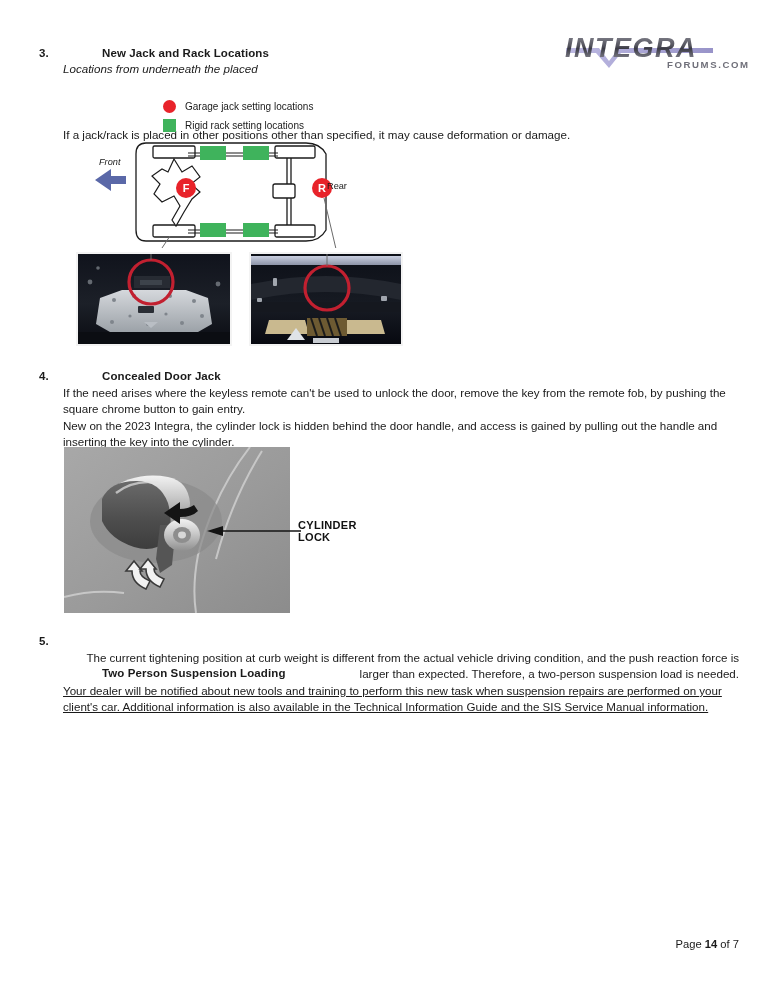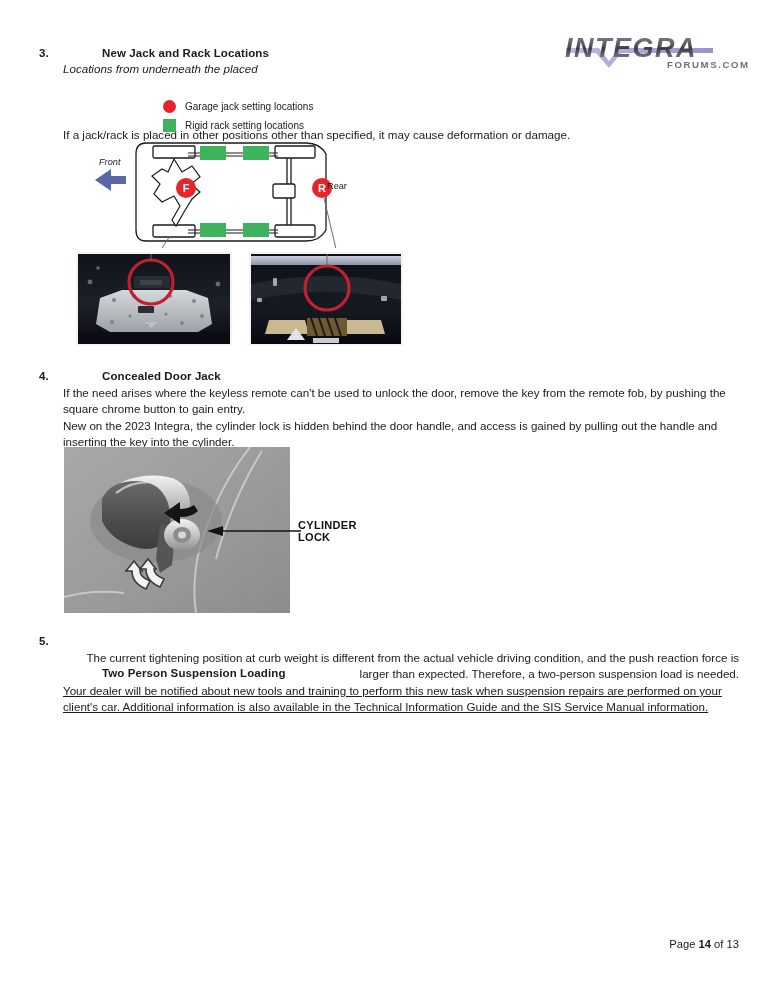--- a/index.html
+++ b/index.html
@@ -416,13 +416,13 @@
 <div class="cyl-label">
   <div>CYLINDER</div>
   <div>LOCK</div>
 </div>
 
 <div class="sec-num" style="left:39px; top:634px;">5.</div>
 <div class="sec-title" style="left:62px; top:634px;margin-top:32px;">Two Person Suspension Loading</div>
 <div class="body-text" style="left:63px; top:650px; width:676px;text-align:right;">The current tightening position at curb weight is different from the actual vehicle driving condition, and the push reaction force is larger than expected. Therefore, a two-person suspension load is needed.</div>
 <div class="body-text" style="left:63px; top:683px; width:676px;text-decoration:underline;">Your dealer will be notified about new tools and training to perform this new task when suspension repairs are performed on your client's car. Additional information is also available in the Technical Information Guide and the SIS Service Manual information.</div>
 
-<div class="footer"><span>Page </span><b>14</b><span> of 13</span></div>
+<div class="footer"><span>Page </span><b>14</b><span> of 7</span></div>
 
 </body></html>

